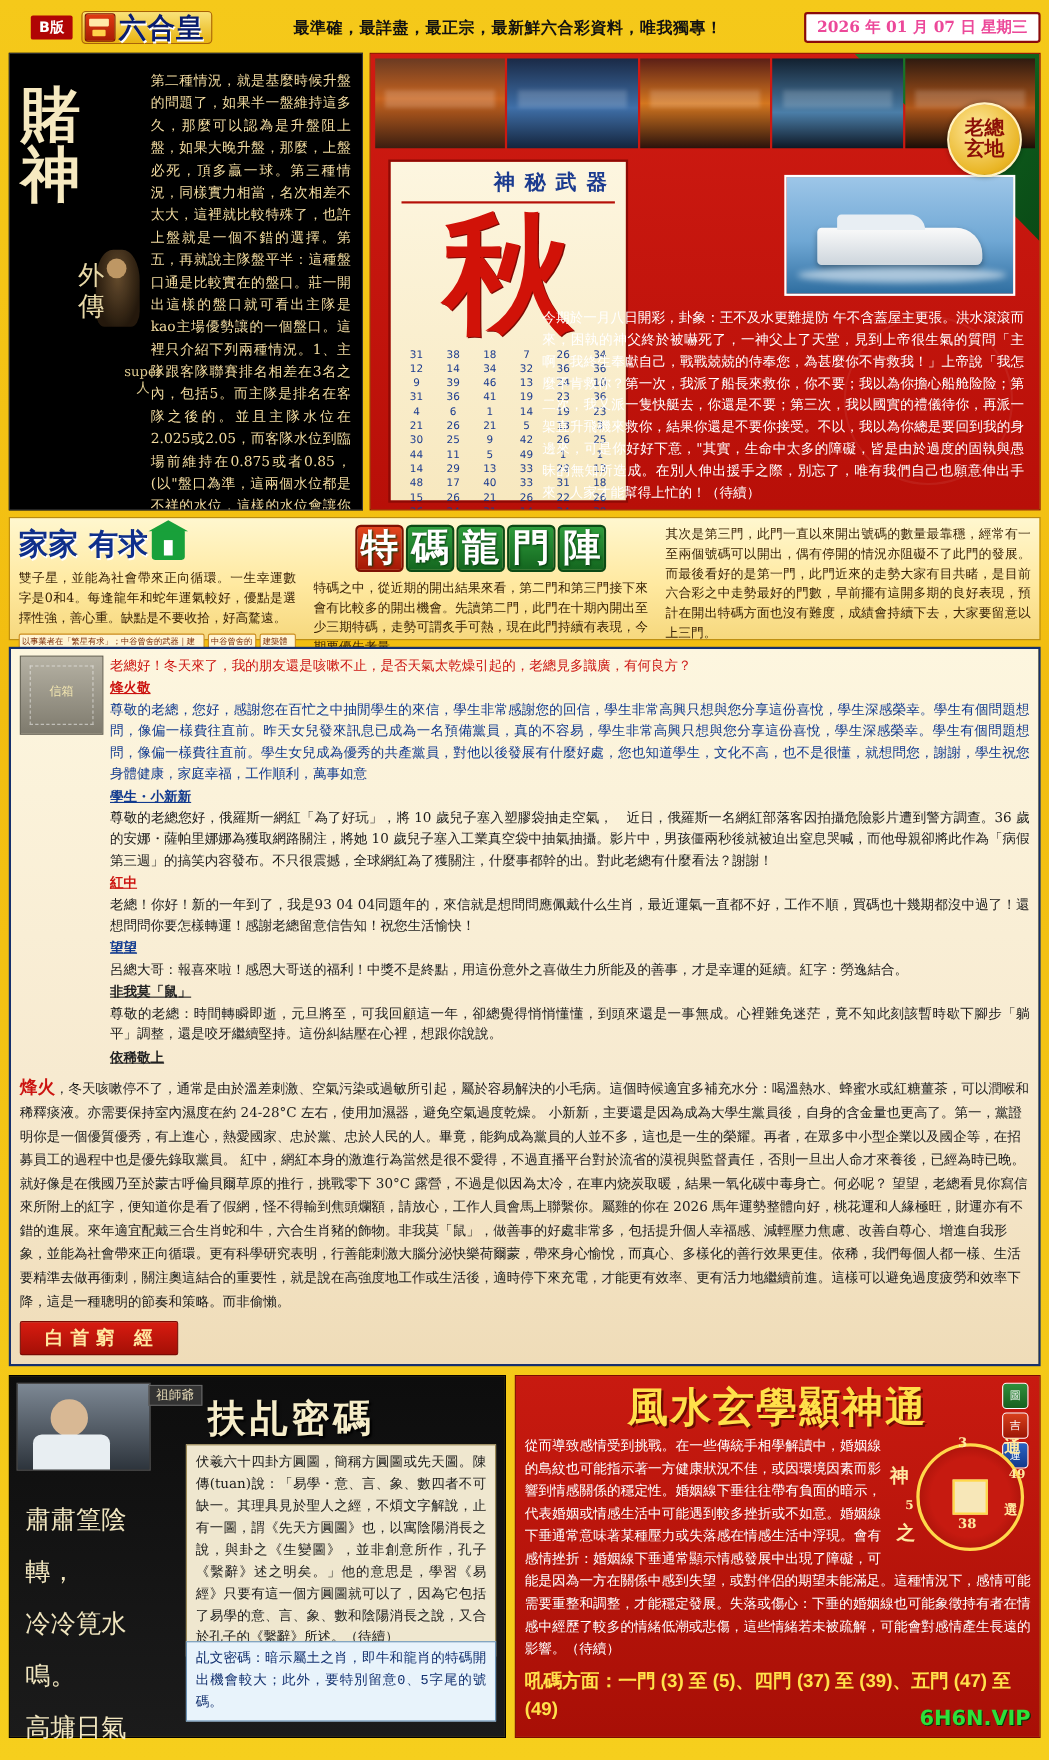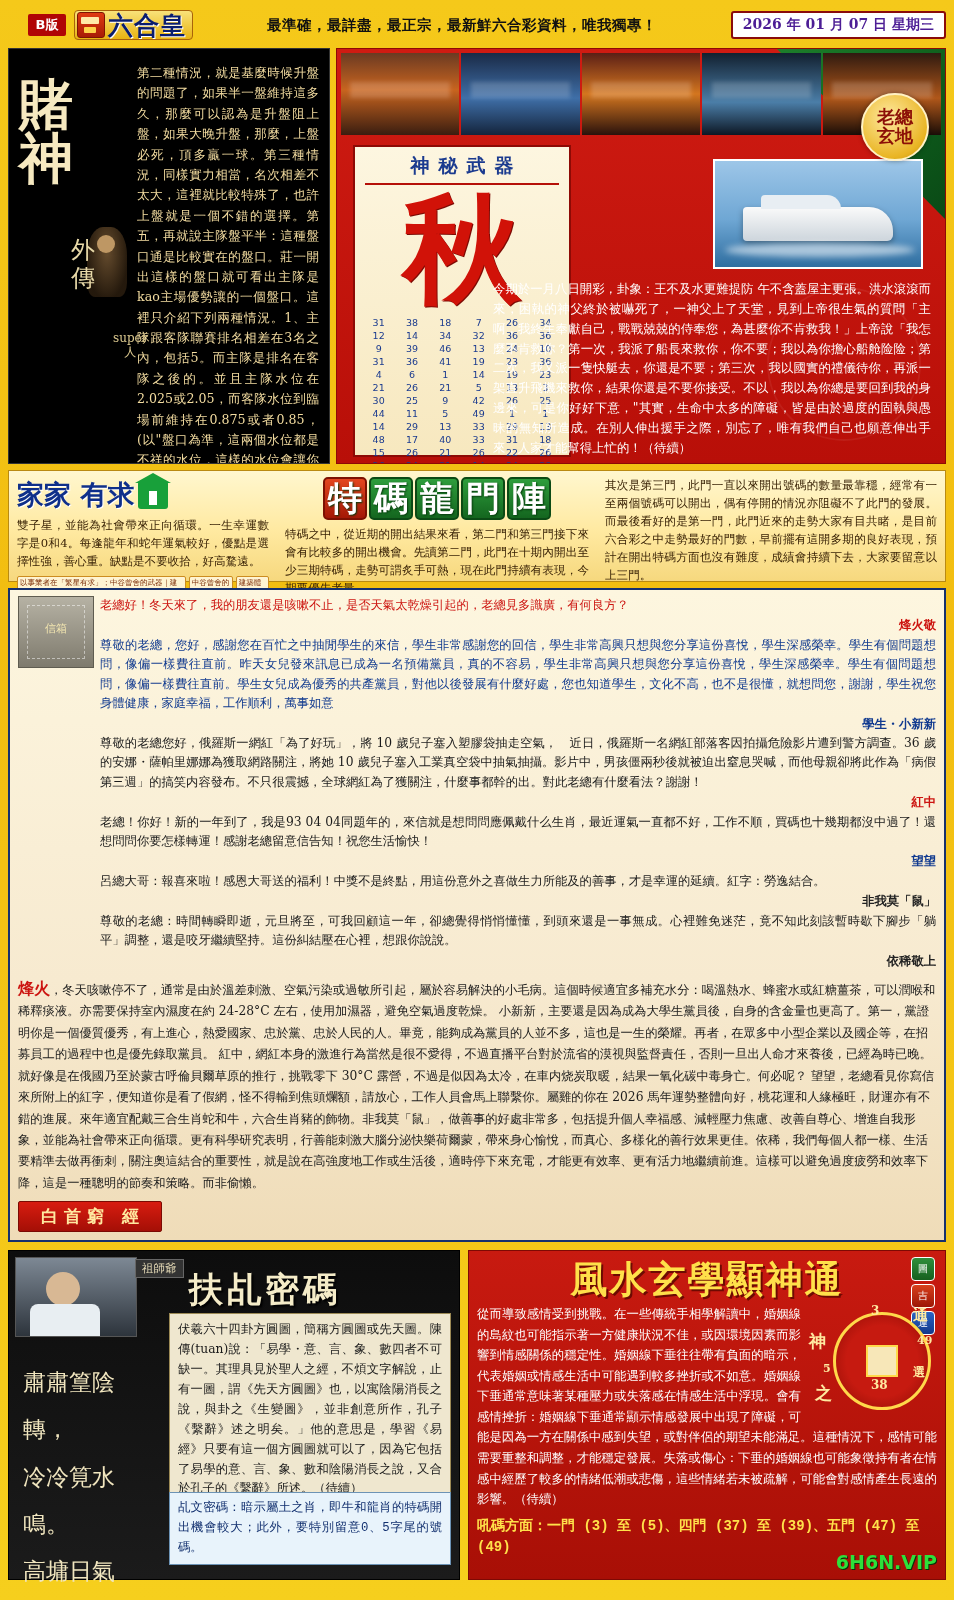--- a/index.html
+++ b/index.html
@@ -72,21 +72,21 @@
     text-align:center;
     font-size:14.5px;
     font-weight:bold;
     color:#111;
     letter-spacing:0.5px;
     font-family:"DejaVu Serif","Liberation Serif",serif;
   }
   .header-date{
     border:2px solid #8a0b0b;
     background:#fff;
-    color:#4c1d95;
+    color:#ec4899;
     font-size:14px;
     font-weight:bold;
     padding:3px 10px;
     border-radius:3px;
     white-space:nowrap;
     font-family:"DejaVu Serif","Liberation Serif",serif;
   }
 
   
   .top-section{
@@ -221,21 +221,21 @@
   }
   .weapon-card{
     position:absolute;left:12px;top:6px;
     width:218px;height:312px;
     background:linear-gradient(180deg,#fdf6e0 0%,#f7e8bf 100%);
     border:2px solid #8d0a05;
     box-sizing:border-box;
     padding:6px 8px;
   }
   .weapon-card-title{
-    text-align:center;
+    text-align:right;
     font-family:"DejaVu Serif","Liberation Serif",serif;
     font-size:19px;
     font-weight:bold;
     color:#1b3b8f;
     letter-spacing:9px;
     text-indent:9px;
   }
   .weapon-rule{height:2px;background:#b51008;margin:4px 2px 0 2px;}
   .weapon-big{
     text-align:center;
@@ -452,21 +452,21 @@
   .ltr{
     font-size:12.3px;
     line-height:1.58;
     font-family:"DejaVu Serif","Liberation Serif",serif;
     text-align:justify;
     color:#1b1b1b;
     margin-bottom:1px;
   }
   .ltr.red{color:#cc1410;}
   .ltr.blue{color:#113a8f;}
-  .sig{display:block;text-align:right;font-weight:bold;}
+  .sig{display:block;font-weight:bold;text-decoration:underline;}
   .sig.red{color:#cc1410;}
   .sig.blue{color:#113a8f;}
   .sig.dark{color:#222;}
   .letters-bottom{margin-top:8px;}
   .fire-head{
     color:#cc1410;font-weight:bold;
   }
   .baishou{
     margin-top:8px;
     display:inline-block;
@@ -624,22 +624,22 @@
   .wl2{left:62px;top:0px;}
   .wl3{left:104px;top:2px;font-size:15px;}
   .wl4{left:108px;top:30px;font-size:11px;}
   .wl5{left:14px;top:58px;font-size:11px;}
   .wl6{left:62px;top:74px;}
   .wl7{left:104px;top:60px;}
   .wl8{left:6px;top:78px;font-size:17px;}
   .fs-numbers{
     margin-top:6px;
     color:#ffe14a;
-    font-family:Liberation Mono, monospace;
-    font-size:14px;
+    font-family:Liberation Sans, sans-serif;
+    font-size:17px;
     font-weight:bold;
     line-height:1.5;
   }
   .vip-tag{
     position:absolute;right:8px;bottom:6px;
     font-family:"DejaVu Sans","Liberation Sans",sans-serif;
     font-size:19px;font-weight:bold;
     color:#2ee03a;
     text-shadow:1px 1px 0 #06330a;
   }

